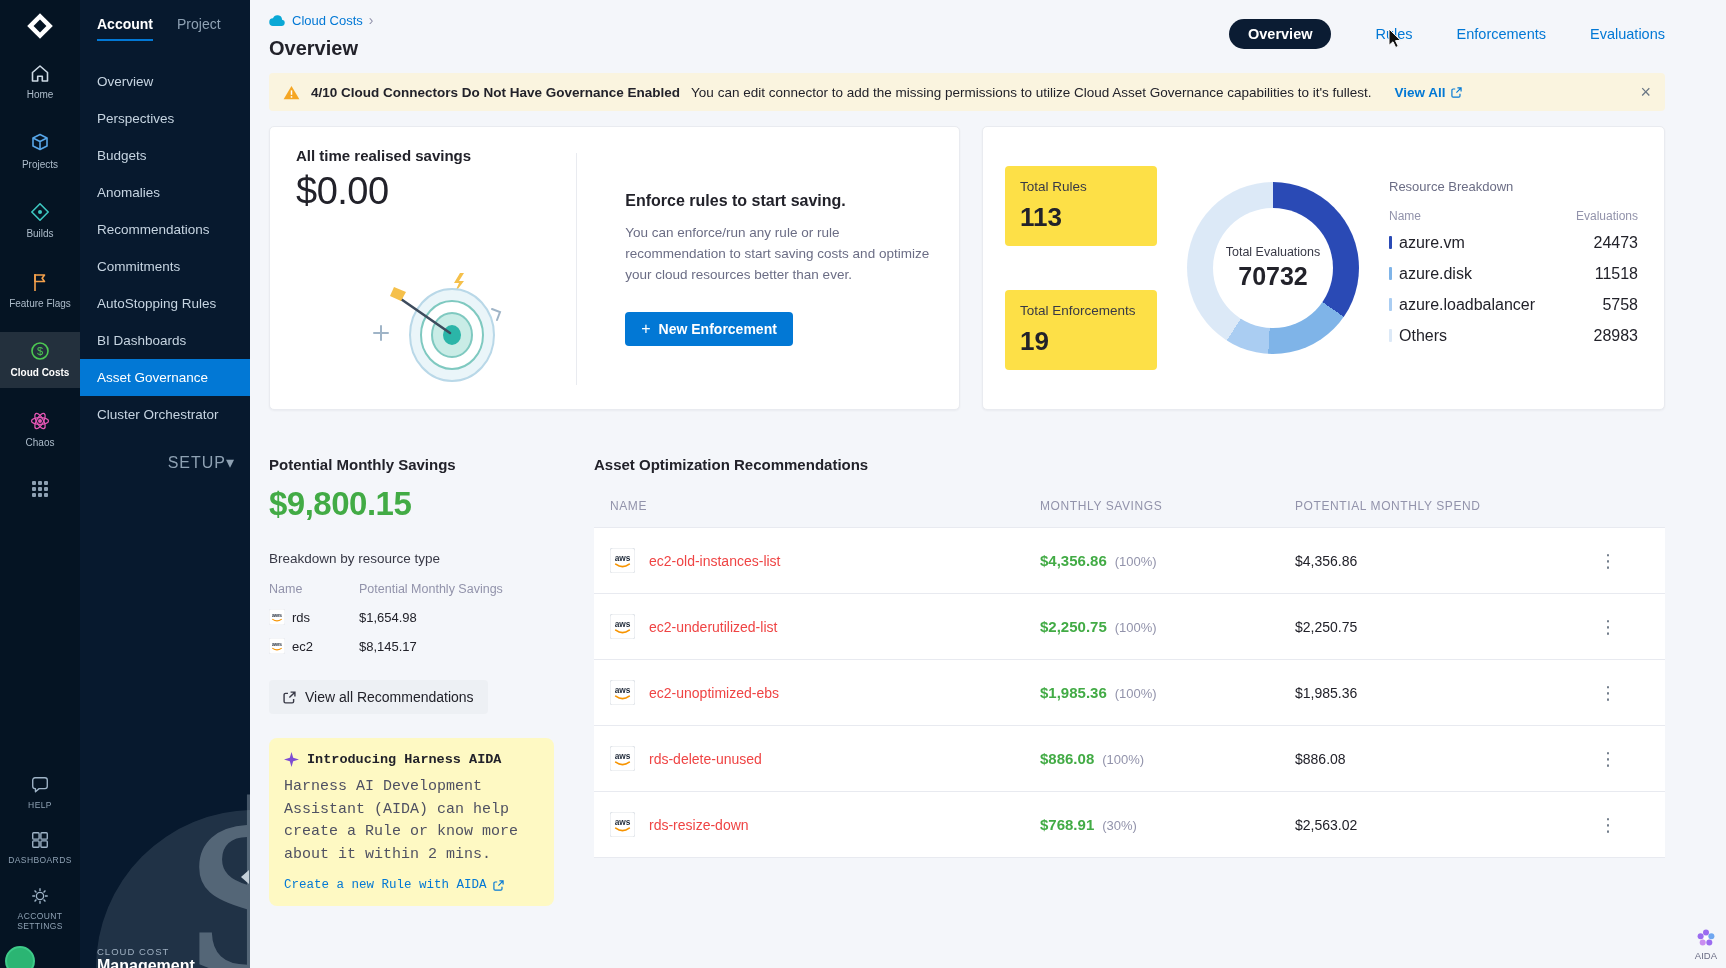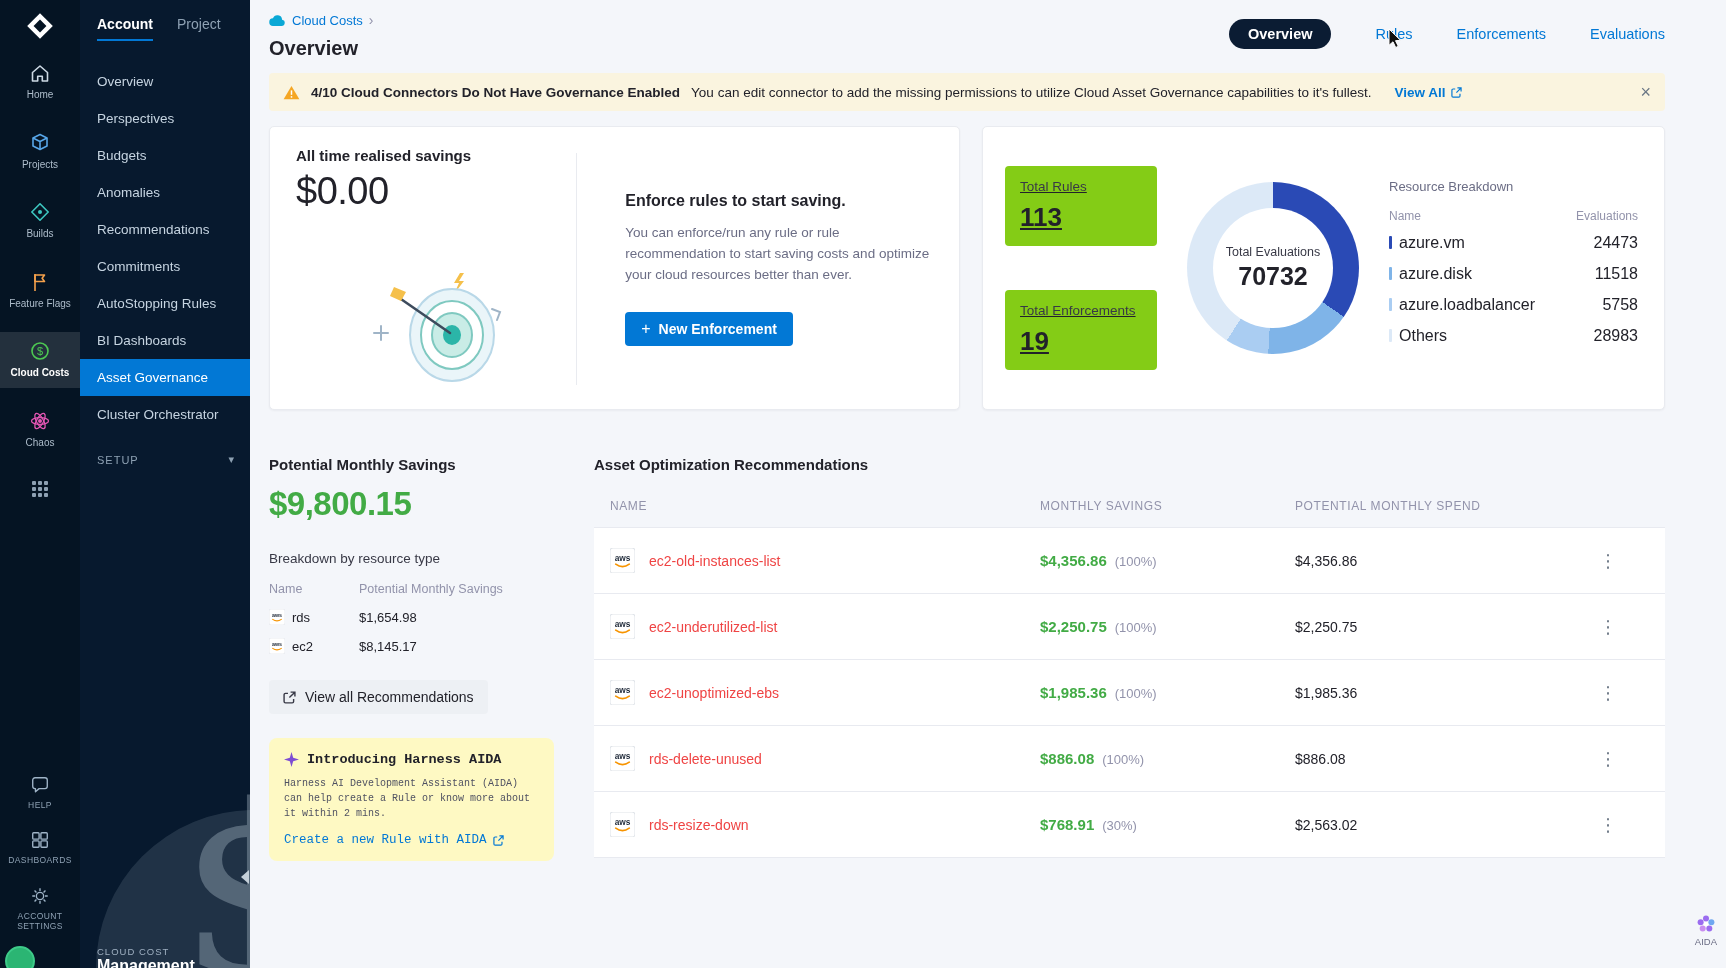--- a/index.html
+++ b/index.html
@@ -21,21 +21,21 @@
   .avatar { width:30px; height:30px; border-radius:50%; background:#2bb573; border:2px solid #3ecb89; margin:6px 0 -8px; }
 
   
   .sidenav { width:170px; background:#07192e; position:relative; overflow:hidden; flex-shrink:0; padding-top:16px; z-index:2; }
   .nav-tabs { display:flex; gap:24px; padding-left:17px; }
   .nav-tab { font-size:14px; color:#8ea1b3; padding-bottom:7px; cursor:pointer; border-bottom:2px solid transparent; }
   .nav-tab.active { color:#fff; font-weight:bold; border-bottom-color:#0278d5; }
   .nav-items { margin-top:22px; }
   .nav-item { height:37px; display:flex; align-items:center; padding-left:17px; font-size:13.5px; color:#c6d4e1; cursor:pointer; }
   .nav-item.active { background:#0278d5; color:#fff; }
-  .setup-row { margin-top:20px; padding:0 15px 0 17px; display:flex; justify-content:space-between; align-items:center; color:#8ea1b3; font-size:11px; letter-spacing:1px; cursor:pointer; }
+  .setup-row { margin-top:20px; padding:0 15px 0 17px; display:flex; justify-content:flex-end; align-items:center; color:#8ea1b3; font-size:16px; letter-spacing:1px; cursor:pointer; }
   .watermark { position:absolute; left:16px; bottom:-158px; width:316px; height:316px; background:rgba(171,186,199,.16); border-radius:50%; display:flex; align-items:flex-start; justify-content:center; }
   .watermark span { font-family:"DejaVu Serif",serif; font-size:235px; color:rgba(171,186,199,.38); line-height:1; margin-top:-36px; }
   .sidenav-footer { position:absolute; left:17px; bottom:0; }
   .footer-eyebrow { font-size:9.5px; letter-spacing:1px; color:#9fb0c1; }
   .footer-name { font-size:16px; font-weight:bold; color:#fff; margin-bottom:-7px; }
   .collapse-btn { position:absolute; right:1px; bottom:84px; width:0; height:0; border-top:7px solid transparent; border-bottom:7px solid transparent; border-right:8px solid #c3ced8; cursor:pointer; }
 
   
   .main { flex:1; display:flex; flex-direction:column; padding:12px 61px 0 19px; min-width:0; }
   .topbar { display:flex; justify-content:space-between; align-items:flex-start; }
@@ -61,21 +61,21 @@
   .sc-value { font-size:38px; font-weight:normal; margin-top:6px; letter-spacing:-.5px; }
   .sc-illustration { margin-top:auto; margin-left:6px; }
   .sc-right { flex:1; border-left:1px solid #e9ebf0; padding-left:48px; margin:6px 0; display:flex; flex-direction:column; justify-content:center; }
   .sc-right h3 { font-size:16px; margin-bottom:13px; }
   .sc-right p { font-size:13.5px; color:#6b6d85; line-height:1.55; max-width:400px; }
   .enforce-btn { margin-top:26px; align-self:flex-start; color:#fff; font-size:14px; font-weight:bold; padding:9px 16px; border:none; border-radius:4px; display:flex; align-items:center; gap:8px; cursor:pointer; }
   .enforce-btn .plus { font-size:16px; font-weight:normal; line-height:1; }
 
   .stats-card { display:flex; align-items:center; padding:20px 22px; gap:16px; }
   .stat-boxes { display:flex; flex-direction:column; gap:44px; width:152px; flex-shrink:0; }
-  .stat-box { background:#84cc16; border-radius:4px; padding:13px 15px;text-decoration:underline; }
+  .stat-box { background:#fde047; border-radius:4px; padding:13px 15px; }
   .stat-label { font-size:13.5px; color:#383946; }
   .stat-value { font-size:26px; font-weight:bold; margin-top:8px; }
   .donut-wrap { width:172px; height:172px; position:relative; flex-shrink:0; margin:0 14px; }
   .donut { width:100%; height:100%; border-radius:50%; }
   .donut::after { content:""; position:absolute; inset:26px; background:#fff; border-radius:50%; }
   .donut-center { position:absolute; inset:0; display:flex; flex-direction:column; align-items:center; justify-content:center; z-index:1; }
   .donut-center .t { font-size:12.5px; color:#383946; }
   .donut-center .v { font-size:25px; font-weight:bold; margin-top:3px; }
   .legend { flex:1; min-width:0; padding-right:4px; }
   .legend-title { font-size:13px; color:#6b6d85; }
@@ -89,36 +89,36 @@
   .sec-title { font-size:15px; font-weight:bold; }
   .pm-value { font-size:33px; font-weight:bold; margin-top:12px; letter-spacing:-.5px; }
   .bd-label { margin-top:28px; font-size:13.5px; color:#383946; }
   .bd-head { display:flex; font-size:12.5px; color:#9293ab; margin-top:16px; }
   .bd-c1 { width:90px; flex-shrink:0; }
   .bd-row { display:flex; align-items:center; font-size:13px; margin-top:13px; }
   .bd-row .bd-c1 { display:flex; align-items:center; gap:7px; }
   .view-all-btn { margin-top:26px; background:#edf0f4; border:none; border-radius:4px; padding:9px 14px; font-size:14px; color:#22222a; display:flex; align-items:center; gap:9px; cursor:pointer; }
   .aida-card { margin-top:24px; background:#fef9c3; border-radius:8px; padding:14px 15px;font-family:Liberation Mono, monospace; }
   .aida-head { display:flex; align-items:center; gap:8px; font-size:13.5px; font-weight:bold; }
-  .aida-body { font-size:10px; color:#4f5162; line-height:1.5; margin-top:9px; }
+  .aida-body { font-size:15px; color:#4f5162; line-height:1.5; margin-top:9px; }
   .aida-link { display:flex; align-items:center; gap:6px; font-size:12.5px; color:#0278d5; margin-top:12px; cursor:pointer; }
 
   .right-col { flex:1; min-width:0; }
   .rec-head { display:grid; grid-template-columns:430px 255px 300px 1fr; font-size:12px; letter-spacing:.6px; color:#9293ab; padding:26px 0 14px 16px; }
   .rec-rows { border-top:1px solid #e8eaf0; }
   .rec-row { display:grid; grid-template-columns:430px 255px 300px 1fr; align-items:center; background:#fff; border-bottom:1px solid #e8eaf0; height:66px; padding-left:16px; }
   .rec-name { display:flex; align-items:center; gap:14px; min-width:0; }
   .rec-link { font-size:14px; color:#ef4444; cursor:pointer; white-space:nowrap; }
   .rec-savings { display:flex; align-items:baseline; gap:8px; }
   .rec-savings .amt { font-size:15px; font-weight:bold; }
   .rec-savings .pct { font-size:13px; color:#9293ab; }
   .rec-spend { font-size:14px; }
   .kebab { font-size:18px; color:#6b7785; width:26px; text-align:center; cursor:pointer; user-select:none; }
 
-  .aida-badge { position:absolute; right:9px; bottom:21px; display:flex; flex-direction:column; align-items:center; gap:2px; z-index:5; cursor:pointer; }
+  .aida-badge { position:absolute; right:9px; bottom:7px; display:flex; flex-direction:column; align-items:center; gap:2px; z-index:5; cursor:pointer; }
   .aida-badge .lbl { font-size:9.5px; color:#6b6d85; }
   .cursor { position:absolute; left:1388px; top:28px; z-index:9; pointer-events:none; }
 
   .icon { display:inline-flex; align-items:center; justify-content:center; }
 </style>
 </head>
 <body>
 
 <div class="app">
 

